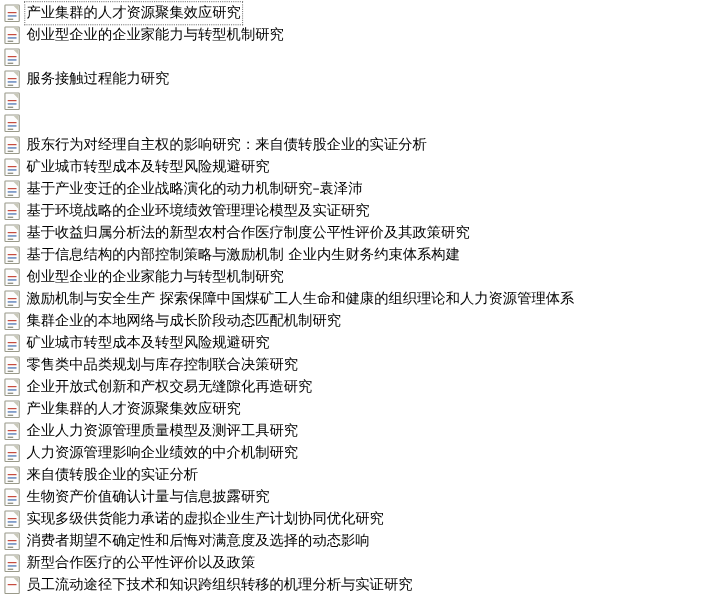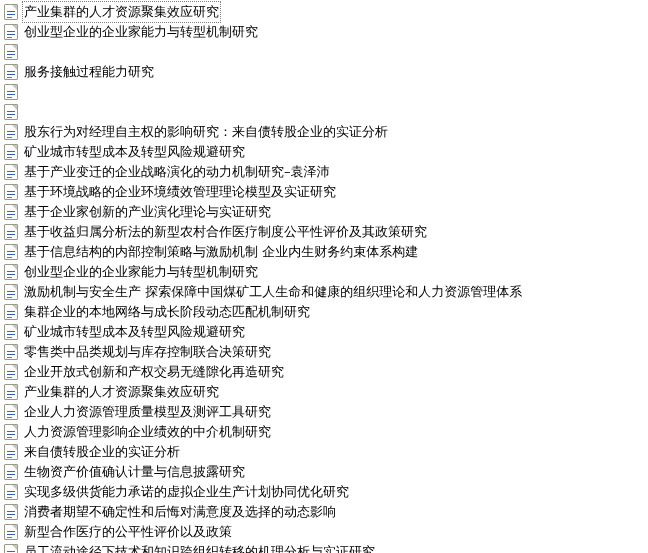--- a/index.html
+++ b/index.html
@@ -157,29 +157,20 @@
       </span>
       <span class="row-label">基于环境战略的企业环境绩效管理理论模型及实证研究</span>
     </div>
     <div class="row">
       <span class="doc-icon">
         <span class="fold"></span>
         <span class="bar b1"></span>
         <span class="bar b2"></span>
         <span class="bar b3"></span>
       </span>
-      <span class="row-label">基于企业家创新的产业演化理论与实证研究</span>
-    </div>
-    <div class="row">
-      <span class="doc-icon">
-        <span class="fold"></span>
-        <span class="bar b1"></span>
-        <span class="bar b2"></span>
-        <span class="bar b3"></span>
-      </span>
       <span class="row-label">基于收益归属分析法的新型农村合作医疗制度公平性评价及其政策研究</span>
     </div>
     <div class="row">
       <span class="doc-icon">
         <span class="fold"></span>
         <span class="bar b1"></span>
         <span class="bar b2"></span>
         <span class="bar b3"></span>
       </span>
       <span class="row-label">基于信息结构的内部控制策略与激励机制  企业内生财务约束体系构建</span>

